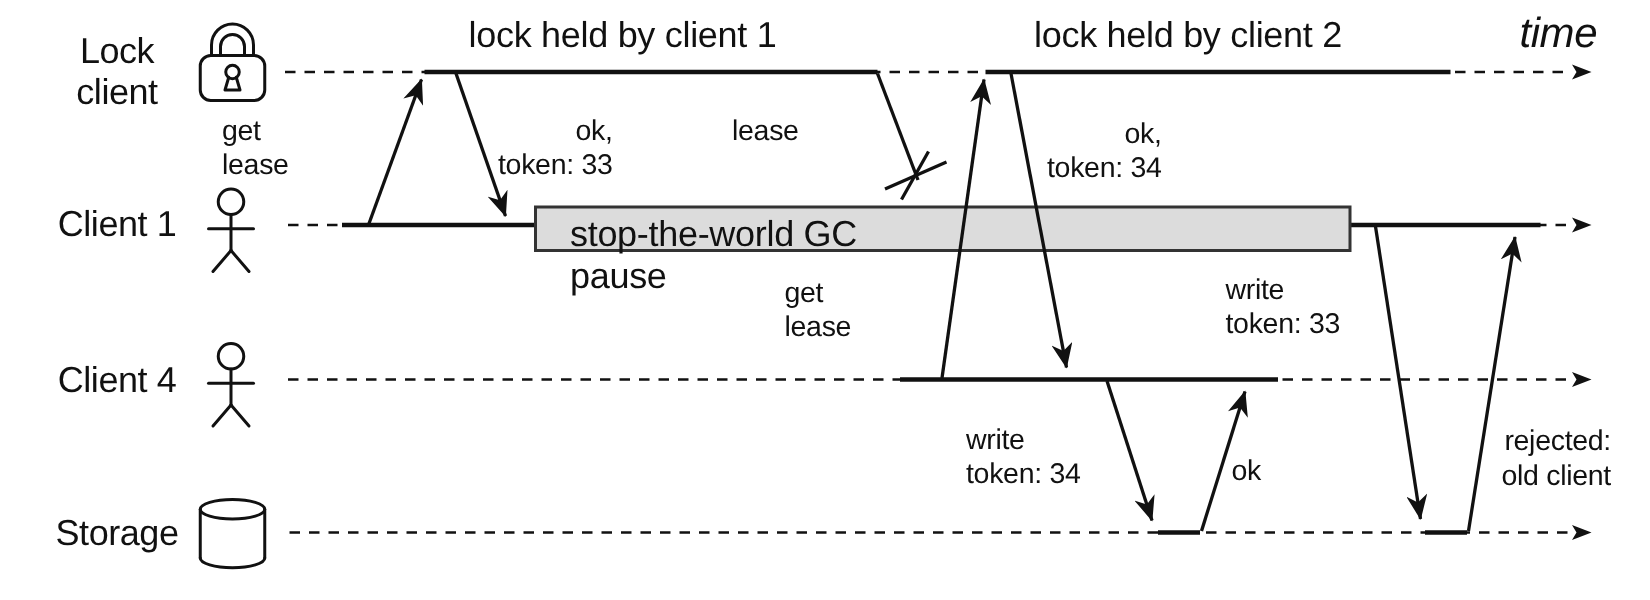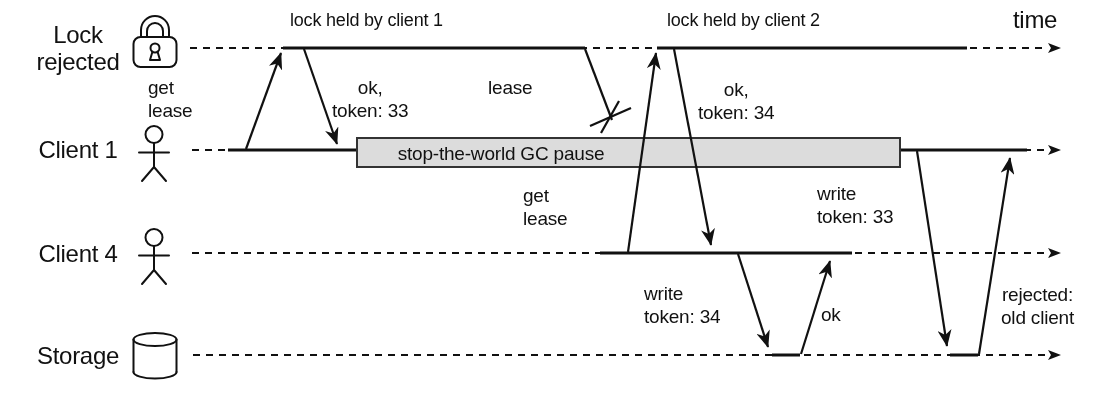--- a/index.html
+++ b/index.html
@@ -19,25 +19,25 @@
   .seg{stroke:var(--stroke);stroke-width:3;fill:none;}
   .arrow{stroke:var(--stroke);stroke-width:2.2;fill:none;}
   .xmark{stroke:var(--stroke);stroke-width:2.2;fill:none;}
   .ahfill{fill:var(--stroke);stroke:none;}
   .icon{stroke:var(--stroke);stroke-width:2;fill:none;stroke-linecap:round;stroke-linejoin:round;}
   .gcbox{fill:var(--gc-fill);stroke:var(--gc-border);stroke-width:2;}
 
   
   .txt{position:absolute;font-size:19px;line-height:23px;letter-spacing:-0.2px;white-space:nowrap;}
   .ta-r{text-align:left;}
-  .ta-l{text-align:center;}
+  .ta-l{text-align:right;}
   .rowlabel{position:absolute;font-size:24px;line-height:27px;letter-spacing:-0.3px;text-align:center;width:130px;left:13px;}
-  .spanlabel{position:absolute;font-size:18px;letter-spacing:-0.2px;width:250px;}
-  .timelabel{position:absolute;font-size:24px;letter-spacing:-0.3px;}
-  .gctext{position:absolute;font-size:19px;letter-spacing:-0.2px;text-align:center;}
+  .spanlabel{position:absolute;font-size:24px;letter-spacing:-0.2px;text-align:center;width:250px;}
+  .timelabel{position:absolute;font-size:28px;letter-spacing:-0.3px;font-style:italic;}
+  .gctext{position:absolute;font-size:24px;letter-spacing:-0.2px;}
 </style>
 </head>
 <body>
 
 <div class="stage">
 
   <svg width="1100" height="400" viewBox="0 0 1100 400">
     <defs>
       <marker id="ah" viewBox="0 0 12 10" refX="11.5" refY="5" markerWidth="17" markerHeight="14" markerUnits="userSpaceOnUse" orient="auto">
         <path class="ahfill" d="M0,0 L12,5 L0,10 L3.5,5 Z"></path>
@@ -111,21 +111,21 @@
     <g class="icon">
       <ellipse cx="155" cy="339.5" rx="21.5" ry="6.5"></ellipse>
       <line x1="133.5" y1="339.5" x2="133.5" y2="372"></line>
       <line x1="176.5" y1="339.5" x2="176.5" y2="372"></line>
       <path d="M133.5,372 a21.5,6.5 0 0 0 43,0"></path>
     </g>
   </svg>
 
   <div class="rowlabel" style="top:21px">
     <div>Lock</div>
-    <div>rejected</div>
+    <div>client</div>
   </div>
   <div class="rowlabel" style="top:136px">
     <div>Client 1</div>
   </div>
   <div class="rowlabel" style="top:240px">
     <div>Client 4</div>
   </div>
   <div class="rowlabel" style="top:342px">
     <div>Storage</div>
   </div>

